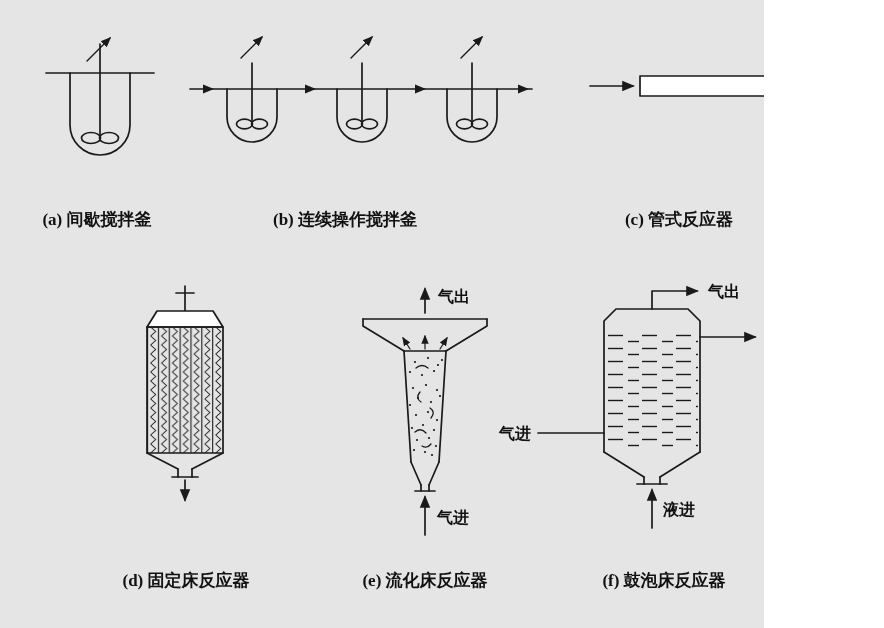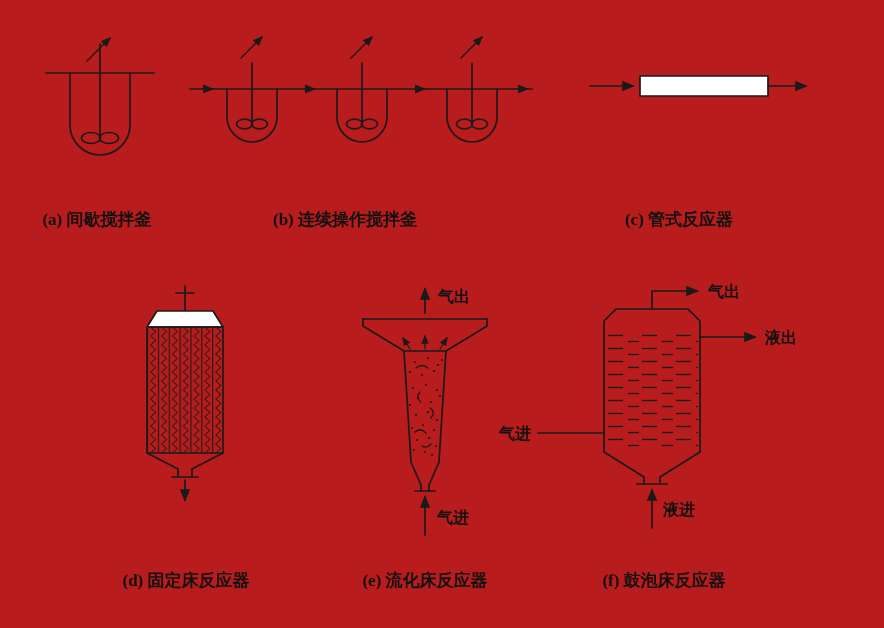--- a/index.html
+++ b/index.html
@@ -1,17 +1,17 @@
 <!DOCTYPE html>
 <html><head>
 <meta charset="utf-8">
 <style>
   html,body{margin:0;padding:0;background:#ffffff;}
   .canvas{
-    width:884px;height:628px;background:#b91c1c;position:relative;overflow:hidden;
+    width:764px;height:628px;background:#e5e5e5;position:relative;overflow:hidden;
     font-family:"Liberation Serif", serif;
   }
   svg{display:block;}
   .stroked{stroke:#1a1a1a;fill:none;stroke-width:1.7;stroke-linecap:round;stroke-linejoin:round;}
   .thin{stroke-width:1.3;}
   .caption{font:700 17px "Liberation Serif", serif;fill:#111111;stroke:none;}
   .flabel{font:600 16px "Liberation Serif", serif;fill:#111111;stroke:none;}
 </style>
 </head>
 <body>

